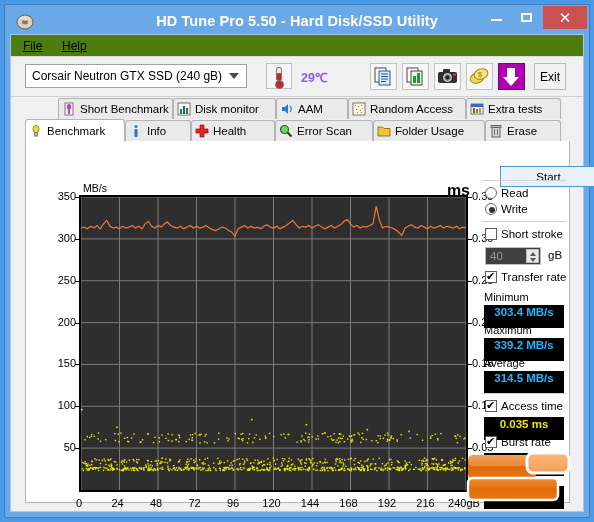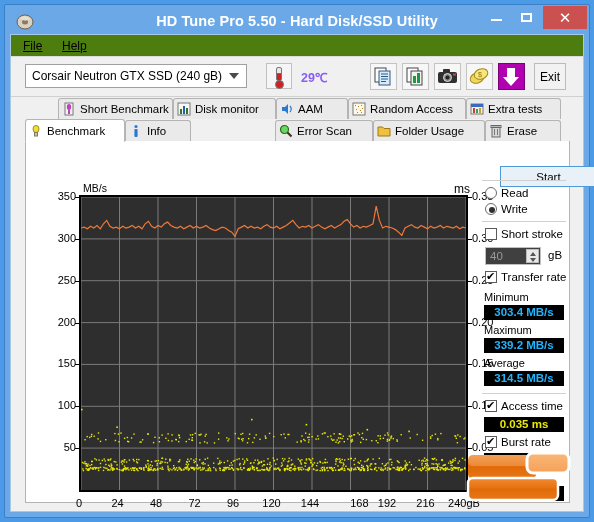--- a/index.html
+++ b/index.html
@@ -198,21 +198,21 @@
     background: #2e2e2e;
     border: 2px solid #000;
     overflow: hidden;
   }
   .axis-unit-left {
     position: absolute; left: 41px; top: 7px;
     font-size: 10.5px; color: #000;
   }
   .axis-unit-right {
     position: absolute; right: 2px; top: 7px;
-    font-size: 12px; color: #000;
+    font-size: 16px; color: #000; font-weight: bold;
   }
   .ytick {
     position: absolute; width: 34px;
     text-align: right;
     font-size: 11px; color: #000;
   }
   .ytick-r {
     position: absolute; left: 430px; width: 34px;
     text-align: left;
     font-size: 11px; color: #000;
@@ -285,21 +285,21 @@
   }
   .spin .sup { top: 2px; border-bottom: 4px solid #555; }
   .spin .sdn { top: 8px; border-top: 4px solid #555; }
   .gb-label { position: absolute; left: 68px; font-size: 11.5px; color: #000; }
   .stat-label {
     position: absolute; left: 4px;
     font-size: 11px; color: #000;
   }
   .lcd {
     position: absolute; left: 4px;
-    width: 80px; height: 15px;
+    width: 80px; height: 23px;
     background: #000;
     text-align: center;
     font-size: 11.5px; font-weight: bold;
     line-height: 15px;
   }
   .lcd.cyan { color: #22b4ff; }
   .lcd.yellow { color: #e8e800; }
 
   
   .overlay-logo {
@@ -463,20 +463,26 @@
             <rect x="5.5" y="8.5" width="3" height="3.5" fill="#c8c0b0" stroke="#807a60"></rect>
           </svg>
           <span class="tlabel">Benchmark</span>
         </div>
         <div class="tab" style="left:114px;width:66px">
           <svg class="ticon" viewBox="0 0 14 14">
             <circle cx="7" cy="2.5" r="1.6" fill="#2a7ad0"></circle>
             <rect x="5.4" y="5" width="3.2" height="8" rx="1" fill="#2a7ad0"></rect>
           </svg>
           <span class="tlabel">Info</span>
+        </div>
+        <div class="tab" style="left:180px;width:84px">
+          <svg class="ticon" viewBox="0 0 14 14">
+            <path d="M5 1 H9 V5 H13 V9 H9 V13 H5 V9 H1 V5 H5 Z" fill="#e02828" stroke="#901010" stroke-width=".7"></path>
+          </svg>
+          <span class="tlabel">Health</span>
         </div>
         <div class="tab" style="left:264px;width:98px">
           <svg class="ticon" viewBox="0 0 14 14">
             <circle cx="5.5" cy="5.5" r="4" fill="#6ad860" stroke="#2a6a20" stroke-width="1.2"></circle>
             <line x1="8.5" y1="8.5" x2="12.5" y2="12.5" stroke="#403020" stroke-width="2.2"></line>
           </svg>
           <span class="tlabel">Error Scan</span>
         </div>
         <div class="tab" style="left:362px;width:112px">
           <svg class="ticon" viewBox="0 0 14 14">
@@ -1526,21 +1532,21 @@
               <div class="ytick-mark-r" style="top: 273.143px;"></div>
             </div>
           <div id="xtick-layer">
               <div class="xtick" style="left: 17px;">0</div>
               <div class="xtick" style="left: 55.5px;">24</div>
               <div class="xtick" style="left: 94px;">48</div>
               <div class="xtick" style="left: 132.5px;">72</div>
               <div class="xtick" style="left: 171px;">96</div>
               <div class="xtick" style="left: 209.5px;">120</div>
               <div class="xtick" style="left: 248px;">144</div>
-              <div class="xtick" style="left: 286.5px; text-align: right;">168</div>
+              <div class="xtick" style="left: 286.5px;">168</div>
               <div class="xtick" style="left: 325px;">192</div>
               <div class="xtick" style="left: 363.5px;">216</div>
               <div class="xtick" style="left: 402px;">240gB</div>
             </div>
         </div>
 
         <div class="side">
           <div class="start-btn">
             <span>Start</span>
           </div>

